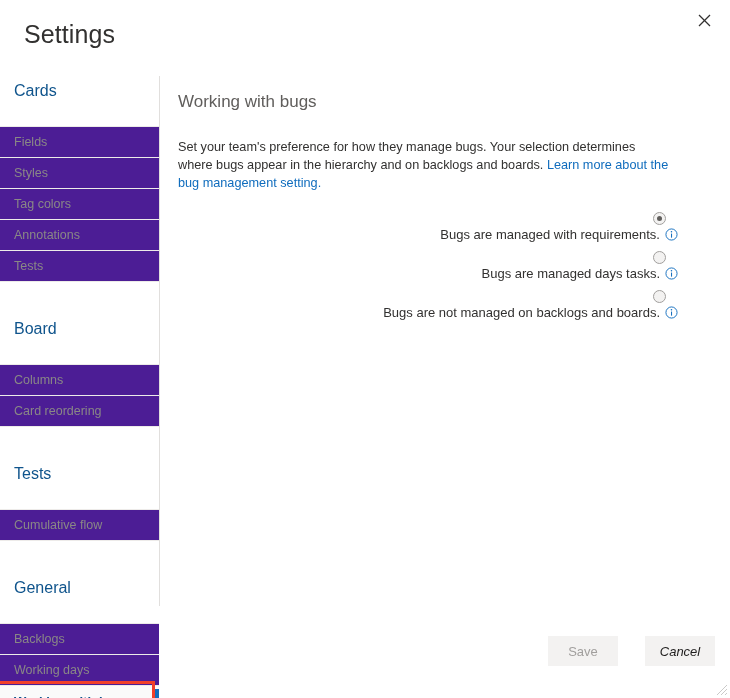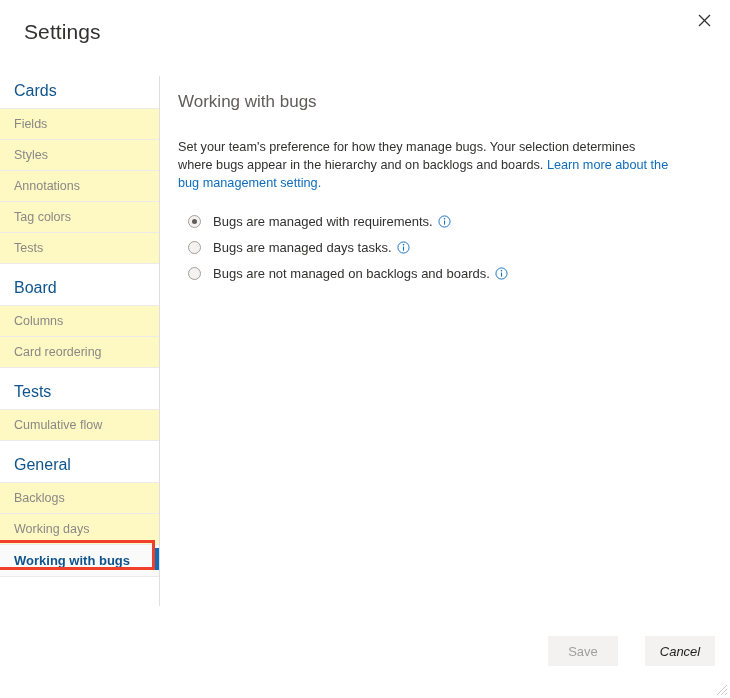--- a/index.html
+++ b/index.html
@@ -18,21 +18,21 @@
 
   
   .dialog-header {
     position: absolute;
     left: 0; top: 0;
     width: 730px; height: 72px;
   }
   .dialog-title {
     position: absolute;
     left: 24px; top: 20px;
-    font-size: 21px;
+    font-size: 25px;
     font-weight: 400;
     color: #323130;
     letter-spacing: 0.1px;
   }
   .close-button {
     position: absolute;
     right: 10px; top: 4px;
     width: 32px; height: 32px;
     display: flex;
     align-items: center;
@@ -48,37 +48,37 @@
   .sidebar {
     position: absolute;
     left: 0; top: 76px;
     width: 160px;
     height: 530px;
     border-right: 1px solid #e1dfdd;
     box-sizing: border-box;
     background: #ffffff;
   }
   .nav-group { }
-  .nav-group + .nav-group { margin-top: 9px; }
+  .nav-group + .nav-group { margin-top: 32px; }
   .nav-section-title {
     font-size: 16px;
     color: #0f548c;
-    padding: 6px 0 8px 14px;
+    padding: 6px 0 26px 14px;
     border-bottom: 1px solid #edebe9;
     font-weight: 400;
   }
   .nav-item {
     position: relative;
     font-size: 12.5px;
     color: #8a8886;
     padding: 8px 0 8px 14px;
     border-bottom: 1px solid #edebe9;
     cursor: pointer;
     box-sizing: border-box;
-    background: #fef9c3;
+    background: #4c1d95;
   }
   .nav-item.selected {
     color: #0f548c;
     font-weight: bold;
     background: #fafafa;
     font-size: 13px;
   }
   .nav-item.selected .accent-bar {
     position: absolute;
     right: 0; top: 3px;
@@ -118,23 +118,24 @@
   .content-desc a {
     color: #0f6cbd;
     text-decoration: none;
     cursor: pointer;
   }
 
   
   .radio-list { margin-top: 20px; }
   .radio-row {
     display: flex;
-    align-items: center;
+    align-items: flex-end;
     margin-bottom: 8px;
     cursor: pointer;
+    flex-direction: column;
   }
   .radio-mark {
     width: 13px; height: 13px;
     border-radius: 50%;
     border: 1px solid #a19f9d;
     background: #f3f2f1;
     box-sizing: border-box;
     margin-right: 12px;
     margin-left: 10px;
     flex: 0 0 auto;
@@ -201,22 +202,22 @@
       </svg>
     </span>
   </button>
 </div>
 
 <nav class="sidebar" id="sidebar">
     <div class="nav-group">
       <div class="nav-section-title">Cards</div>
       <div class="nav-item"><span>Fields</span></div>
       <div class="nav-item"><span>Styles</span></div>
+      <div class="nav-item"><span>Tag colors</span></div>
       <div class="nav-item"><span>Annotations</span></div>
-      <div class="nav-item"><span>Tag colors</span></div>
       <div class="nav-item"><span>Tests</span></div>
     </div>
     <div class="nav-group">
       <div class="nav-section-title">Board</div>
       <div class="nav-item"><span>Columns</span></div>
       <div class="nav-item"><span>Card reordering</span></div>
     </div>
     <div class="nav-group">
       <div class="nav-section-title">Tests</div>
       <div class="nav-item"><span>Cumulative flow</span></div>

